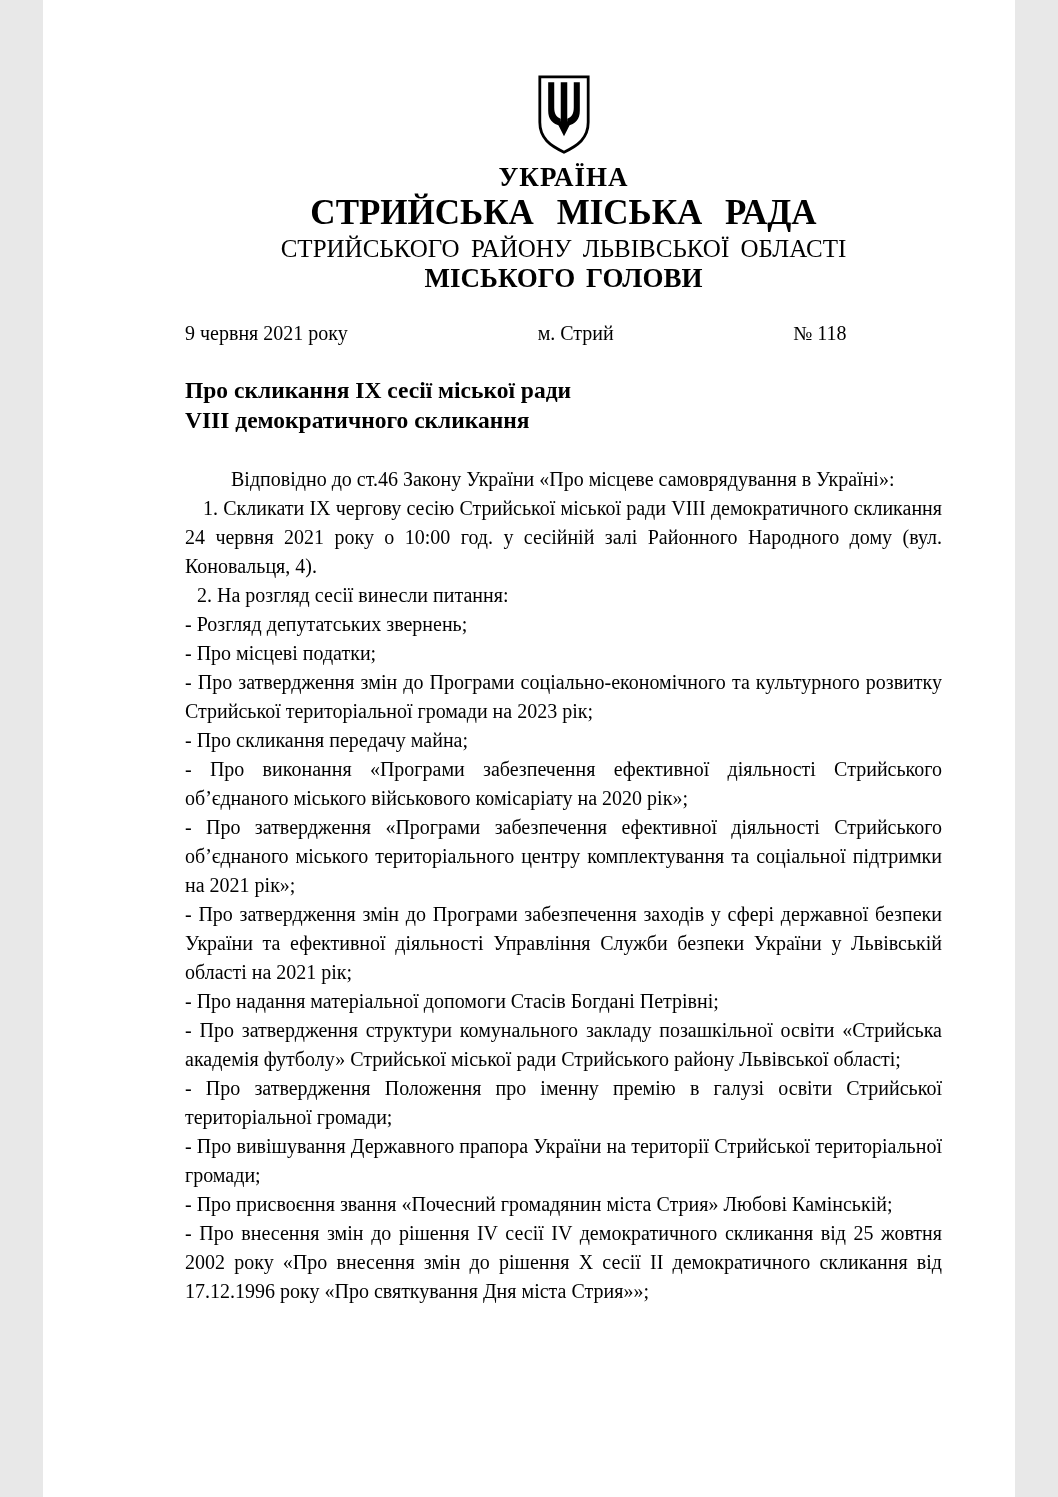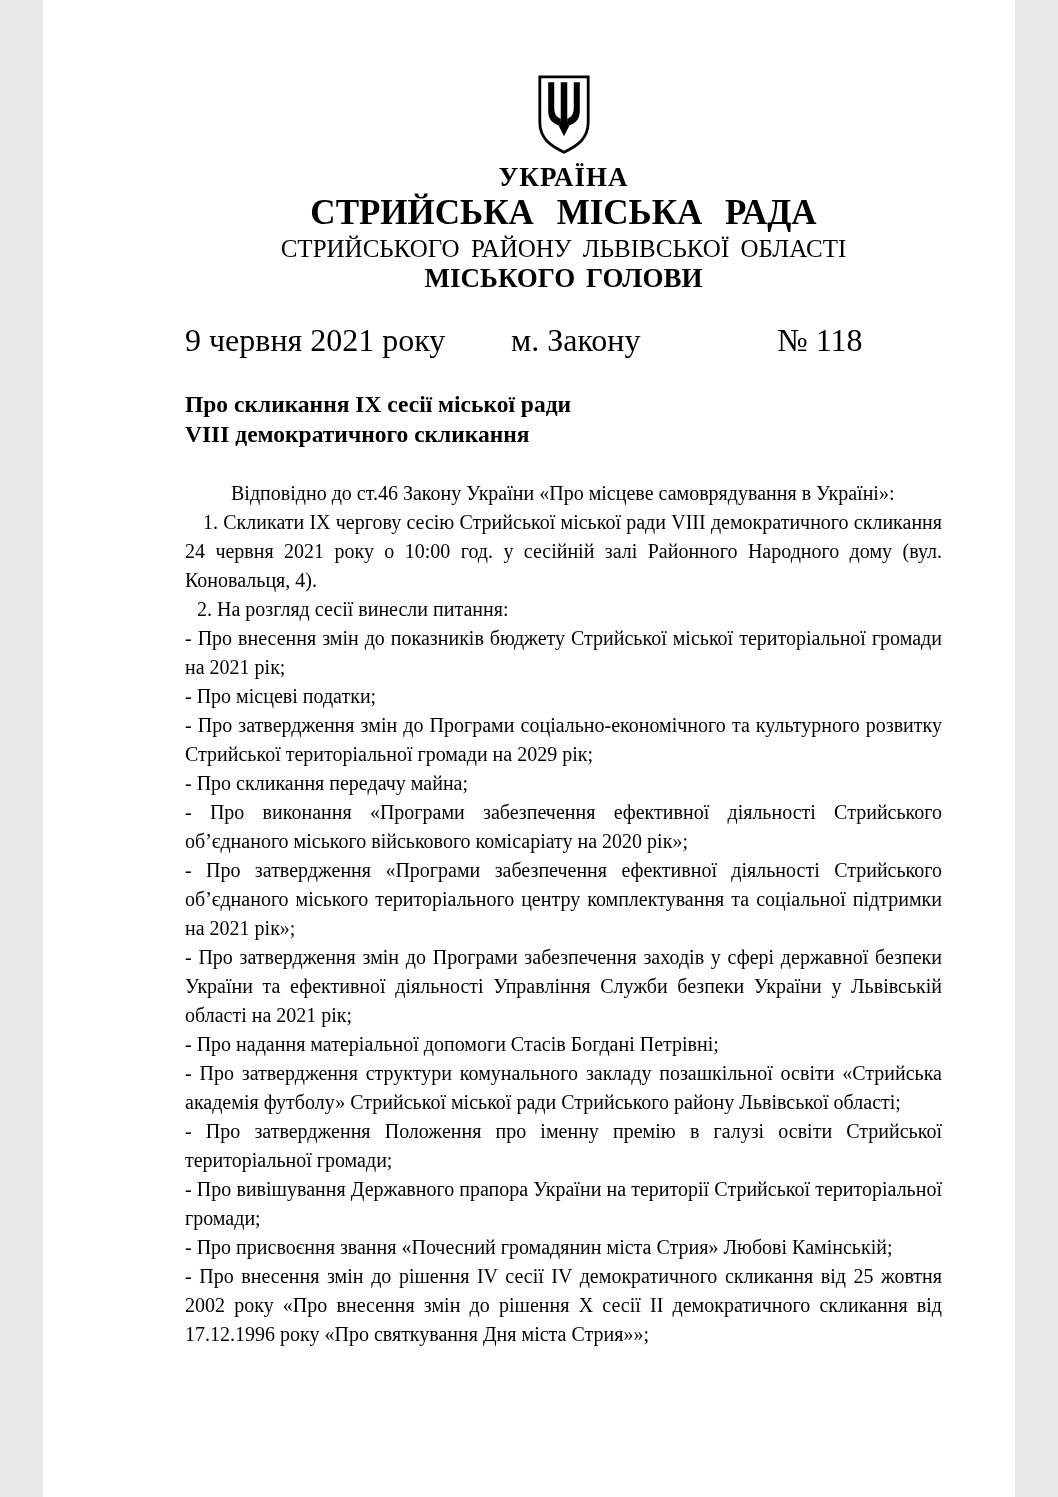--- a/index.html
+++ b/index.html
@@ -14,21 +14,21 @@
   }
   .doc-header{text-align:center;line-height:1.16;}
   .emblem{display:block;margin:12px auto 8px auto;}
   .h-country{font-size:27px;font-weight:bold;letter-spacing:1px;}
   .h-council{font-size:35px;font-weight:bold;word-spacing:14px;}
   .h-district{font-size:25px;word-spacing:5px;}
   .h-doctype{font-size:27px;font-weight:bold;margin-top:2px;letter-spacing:1px;}
   .h-author{font-size:27px;font-weight:bold;word-spacing:4px;}
   .meta-row{
     display:grid;grid-template-columns:1.1fr 1fr 1fr;align-items:baseline;
-    margin-top:28px;font-size:32px;
+    margin-top:28px;font-size:20px;
   }
   .meta-date{text-align:left;}
   .meta-place{text-align:center;}
   .meta-number{text-align:center;}
   .subject{margin-top:30px;font-size:23.5px;font-weight:bold;line-height:30px;}
   .doc-body{margin-top:30px;font-size:20px;line-height:29px;}
   .para{margin:0;text-align:justify;}
   .indent-intro{text-indent:46px;}
   .indent-1{text-indent:18px;}
   .indent-2{text-indent:12px;}
@@ -48,36 +48,36 @@
       </g>
     </svg>
     <div class="h-country">УКРАЇНА</div>
     <div class="h-council">СТРИЙСЬКА МІСЬКА РАДА</div>
     <div class="h-district">СТРИЙСЬКОГО РАЙОНУ ЛЬВІВСЬКОЇ ОБЛАСТІ</div>
     <div class="h-author">МІСЬКОГО ГОЛОВИ</div>
   </div>
 
   <div class="meta-row">
     <span class="meta-date">9 червня 2021 року</span>
-    <span class="meta-place">м. Закону</span>
+    <span class="meta-place">м. Стрий</span>
     <span class="meta-number">№ 118</span>
   </div>
 
   <div class="subject">
     <div>Про скликання IX сесії міської ради</div>
     <div>VIII демократичного скликання</div>
   </div>
 
   <div class="doc-body">
     <p class="para indent-intro">Відповідно до ст.46 Закону України «Про місцеве самоврядування в Україні»:</p>
     <p class="para indent-1">1. Скликати IX чергову сесію Стрийської міської ради VIII демократичного скликання 24 червня 2021 року о 10:00 год. у сесійній залі Районного Народного дому (вул. Коновальця, 4).</p>
     <p class="para indent-2">2. На розгляд сесії винесли питання:</p>
-    <p class="para">- Про внесення змін до показників бюджету Стрийської міської територіальної громади на 2021 рік;</p>
+    <p class="para">- Розгляд депутатських звернень;</p>
     <p class="para">- Про місцеві податки;</p>
-    <p class="para">- Про затвердження змін до Програми соціально-економічного та культурного розвитку Стрийської територіальної громади на 2029 рік;</p>
+    <p class="para">- Про затвердження змін до Програми соціально-економічного та культурного розвитку Стрийської територіальної громади на 2023 рік;</p>
     <p class="para">- Про скликання передачу майна;</p>
     <p class="para">- Про виконання «Програми забезпечення ефективної діяльності Стрийського об’єднаного міського військового комісаріату на 2020 рік»;</p>
     <p class="para">- Про затвердження «Програми забезпечення ефективної діяльності Стрийського об’єднаного міського територіального центру комплектування та соціальної підтримки на 2021 рік»;</p>
     <p class="para">- Про затвердження змін до Програми забезпечення заходів у сфері державної безпеки України та ефективної діяльності Управління Служби безпеки України у Львівській області на 2021 рік;</p>
     <p class="para">- Про надання матеріальної допомоги Стасів Богдані Петрівні;</p>
     <p class="para">- Про затвердження структури комунального закладу позашкільної освіти «Стрийська академія футболу»  Стрийської міської ради Стрийського району Львівської області;</p>
     <p class="para">- Про затвердження Положення про іменну премію в галузі освіти Стрийської територіальної громади;</p>
     <p class="para">- Про вивішування Державного прапора України на території Стрийської територіальної громади;</p>
     <p class="para">- Про присвоєння звання «Почесний громадянин міста Стрия» Любові Камінській;</p>
     <p class="para">- Про внесення змін до рішення IV сесії IV демократичного скликання від 25 жовтня 2002 року  «Про внесення змін до рішення X сесії II демократичного скликання від 17.12.1996 року «Про святкування Дня міста Стрия»»;</p>

